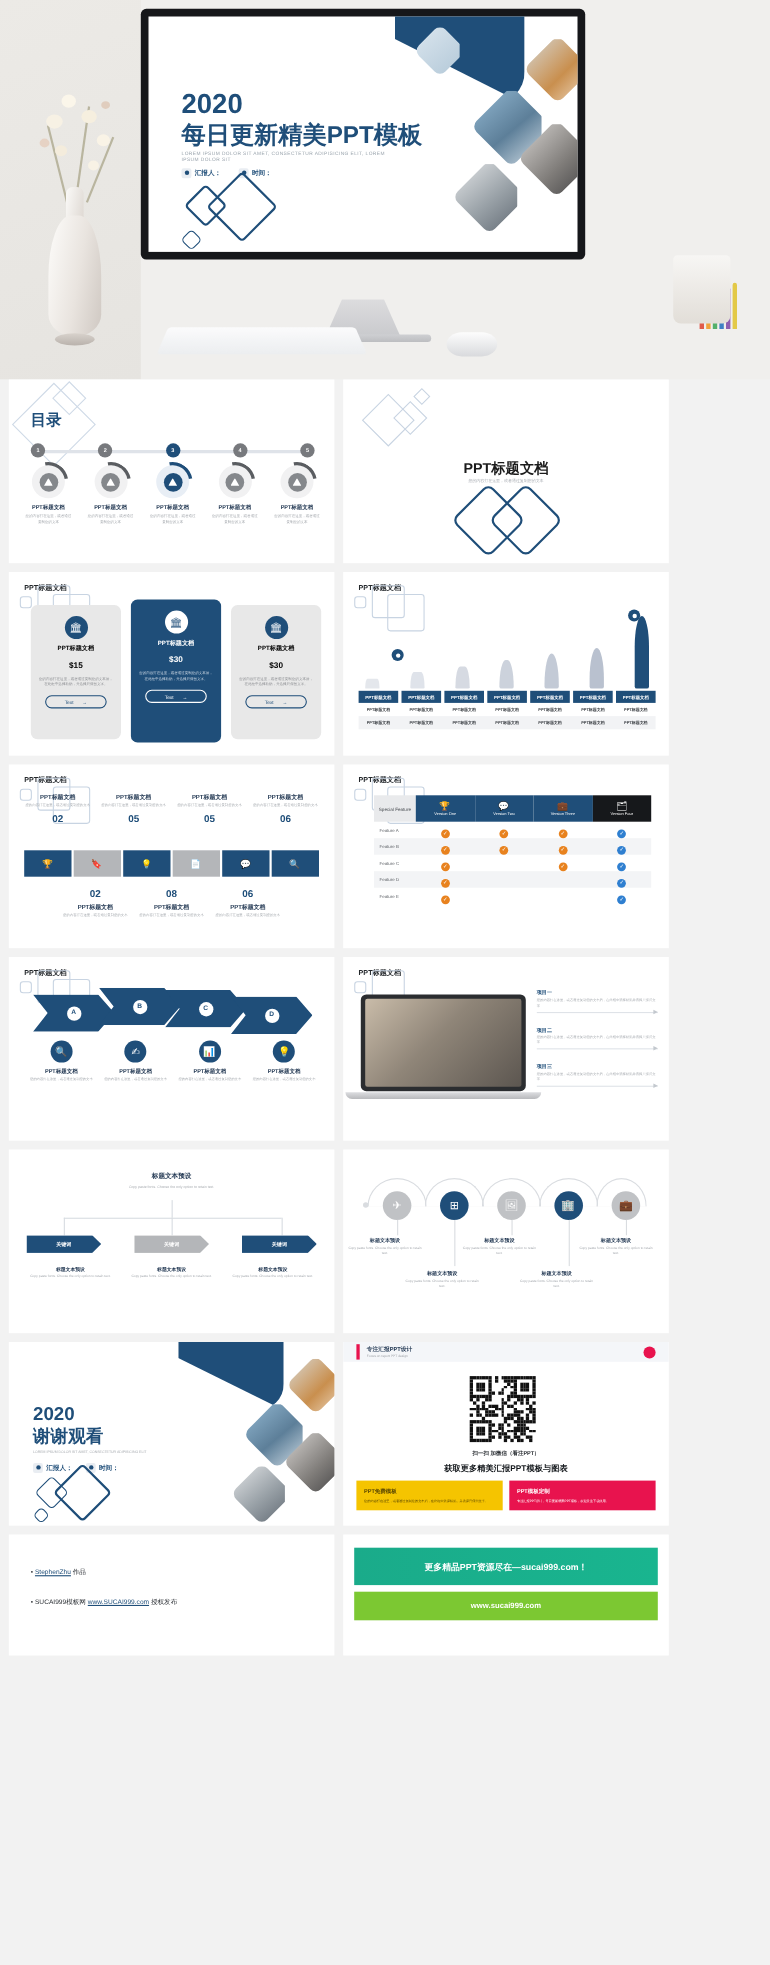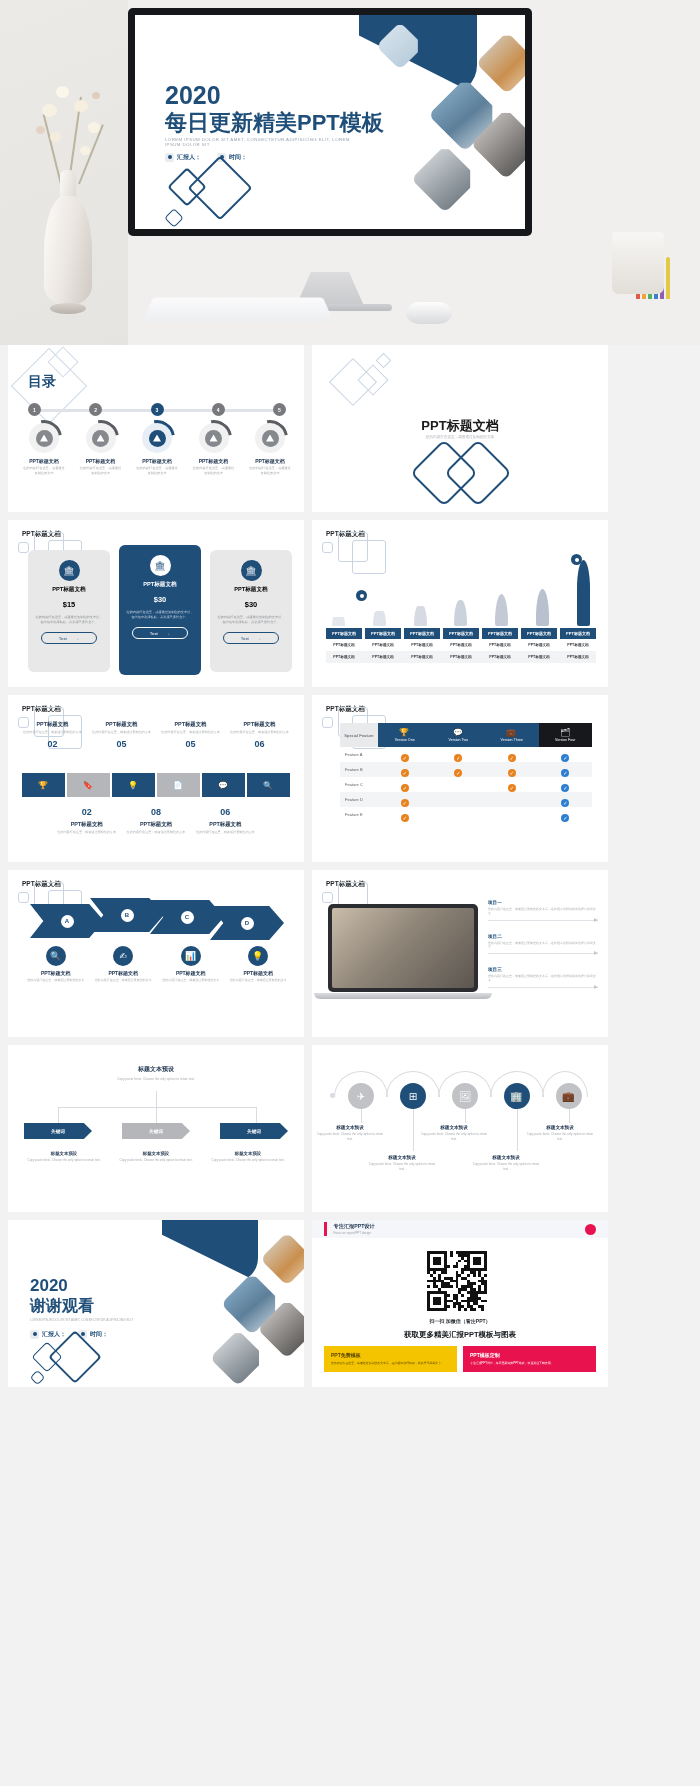--- a/index.html
+++ b/index.html
@@ -1279,15 +1279,33 @@
             <p>您的内容打在这里，或者通过复制您的文本后，在此框中选择粘贴，并选择只保留文字。</p>
           </div>
           <div class="pcd r">
             <h4>PPT模板定制</h4>
             <p>专注汇报PPT设计，每日更新精美PPT模板，欢迎关注下载使用。</p>
           </div>
         </div>
       </div>
     </div>
 
+    <div class="row">
+      <div class="foot-left">
+        <div class="fl-line">
+          • <a href="#">StephenZhu</a>
+          <span>作品</span>
+        </div>
+        <div class="fl-line">
+          • <span>SUCAI999模板网</span>
+          <a href="#">www.SUCAI999.com</a>
+          <span>授权发布</span>
+        </div>
+      </div>
+
+      <div class="foot-right">
+        <div class="fr-green">更多精品PPT资源尽在—sucai999.com！</div>
+        <div class="fr-lime">www.sucai999.com</div>
+      </div>
+    </div>
 
   </div>
 </div>
 
 </body></html>

